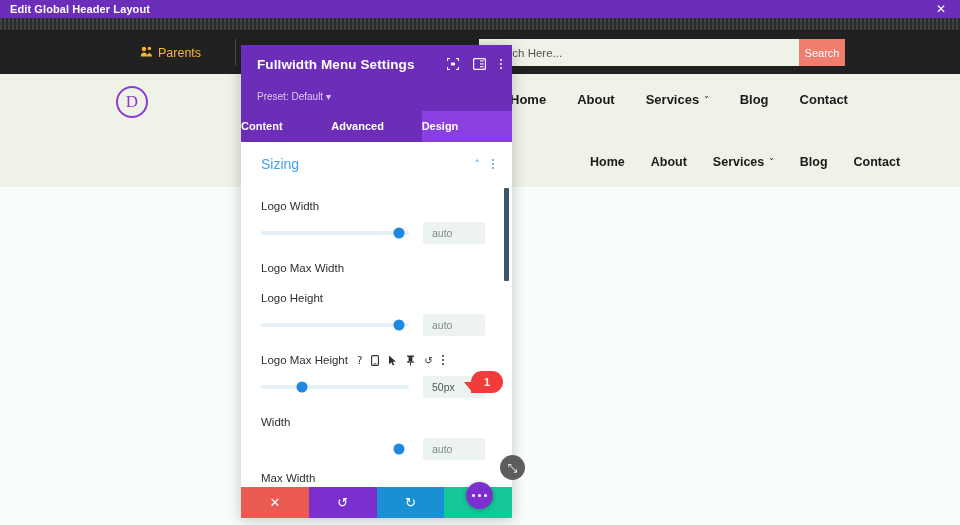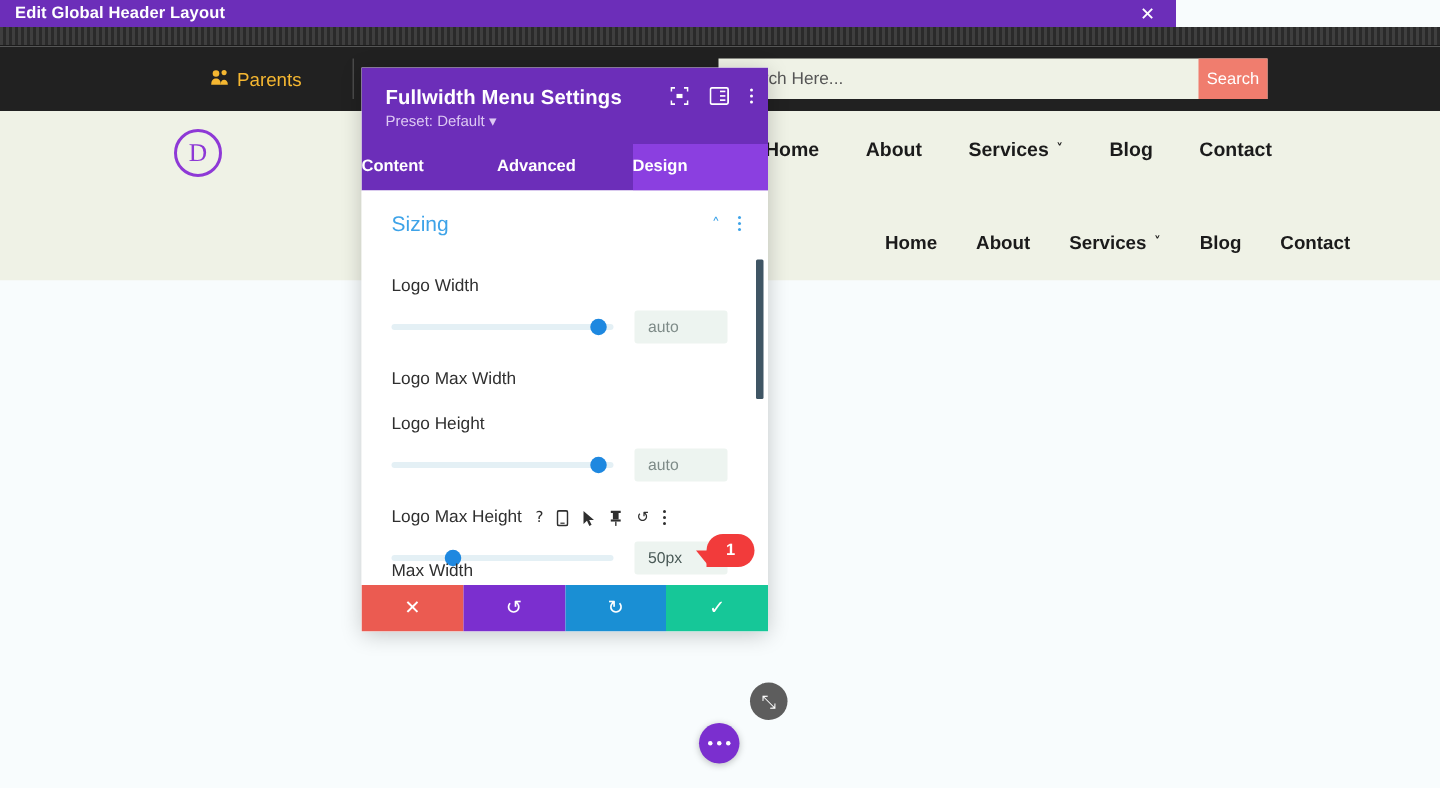--- a/index.html
+++ b/index.html
@@ -6,21 +6,21 @@
   html, body {
     width: 960px; height: 525px;
     font-family: "Liberation Sans", sans-serif;
     overflow: hidden;
     background: #f8fcfd;
   }
   #root { position: relative; width: 960px; height: 525px; overflow: hidden; }
 
   
   .topbar {
-    position: absolute; left: 0; top: 0; width: 784px; height: 18px;
+    position: absolute; left: 0; top: 0; width: 960px; height: 18px;
     background: #6c2eb9; display: flex; align-items: center;
   }
   .topbar .title {
     color: #ffffff; font-size: 11px; font-weight: bold; margin-left: 10px;
     letter-spacing: .1px; white-space: nowrap;
   }
   .topbar .close {
     position: absolute; right: 14px; top: 50%; transform: translateY(-50%);
     color: #ffffff; font-size: 12px; line-height: 1; cursor: pointer;
     font-family: "DejaVu Sans", sans-serif;
@@ -87,27 +87,27 @@
   .caret { font-size: 9px; color: #1b1b1b; font-family: "DejaVu Sans", sans-serif; }
 
   
   .pagebody {
     position: absolute; left: 0; top: 187px; width: 960px; height: 338px;
     background: #f8fcfd;
   }
 
   
   .modal {
-    position: absolute; left: 241px; top: 45px; width: 271px; height: 376px;
+    position: absolute; left: 241px; top: 45px; width: 271px; height: 473px;
     background: #ffffff; box-shadow: 0 2px 14px rgba(0,0,0,.22);
     display: flex; flex-direction: column; overflow: hidden;
   }
   .modal-head { background: #6c2eb9; padding: 12px 14px 9px 16px; position: relative; }
   .modal-title { color: #fff; font-size: 13.5px; font-weight: bold; letter-spacing: .1px; }
-  .modal-preset { color: #ddc9f3; font-size: 10px; margin-top: 3px; }
+  .modal-preset { color: #ddc9f3; font-size: 10px; margin-top: 19px; }
   .modal-head-icons {
     position: absolute; right: 10px; top: 13px; display: flex; align-items: center; gap: 14px;
   }
   .mh-ico { color: #ffffff; cursor: pointer; display: flex; align-items: center; }
   .dots-v {
     display: flex; flex-direction: column; gap: 2px; cursor: pointer;
   }
   .dots-v i { width: 2px; height: 2px; background: #fff; display: block; border-radius: 50%; }
 
   .tabs { display: flex; background: #6c2eb9; }

